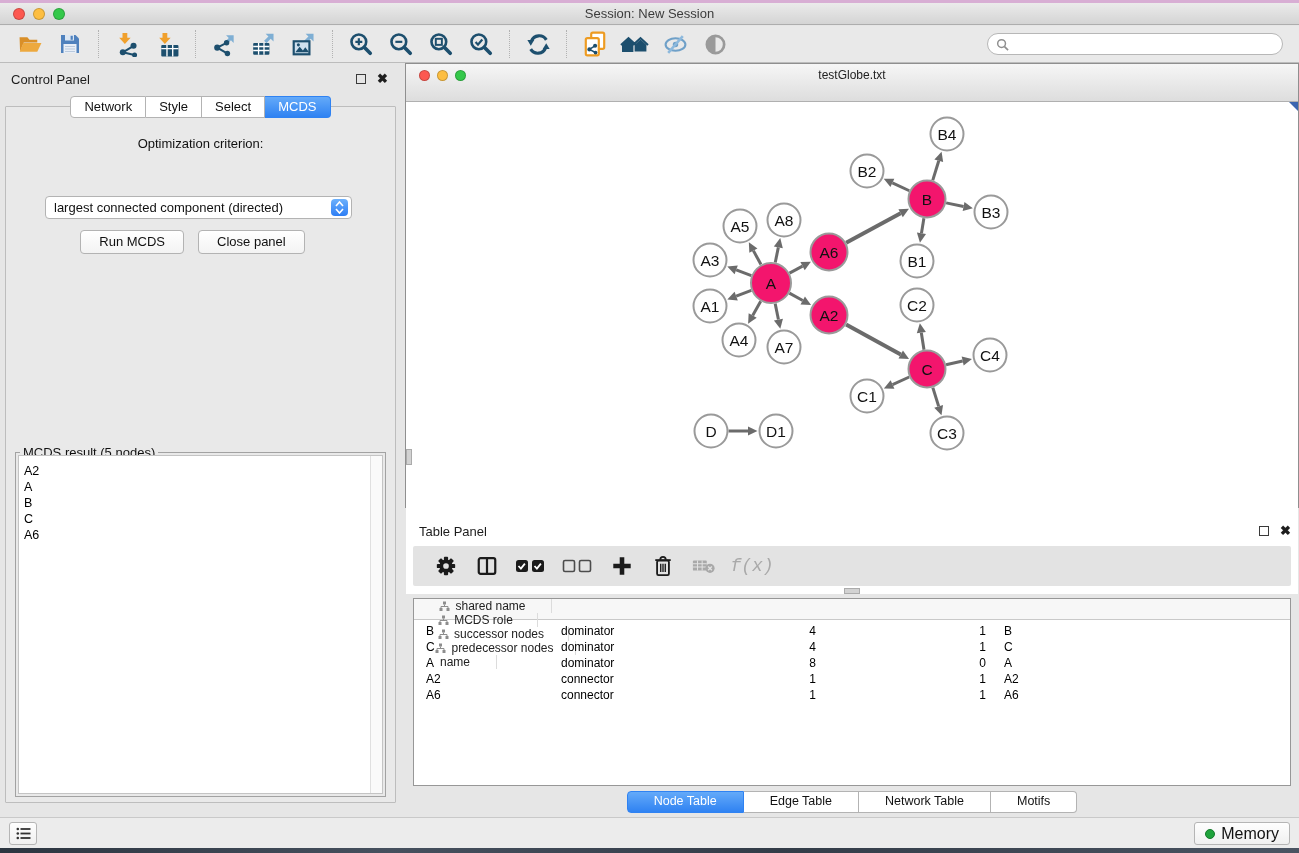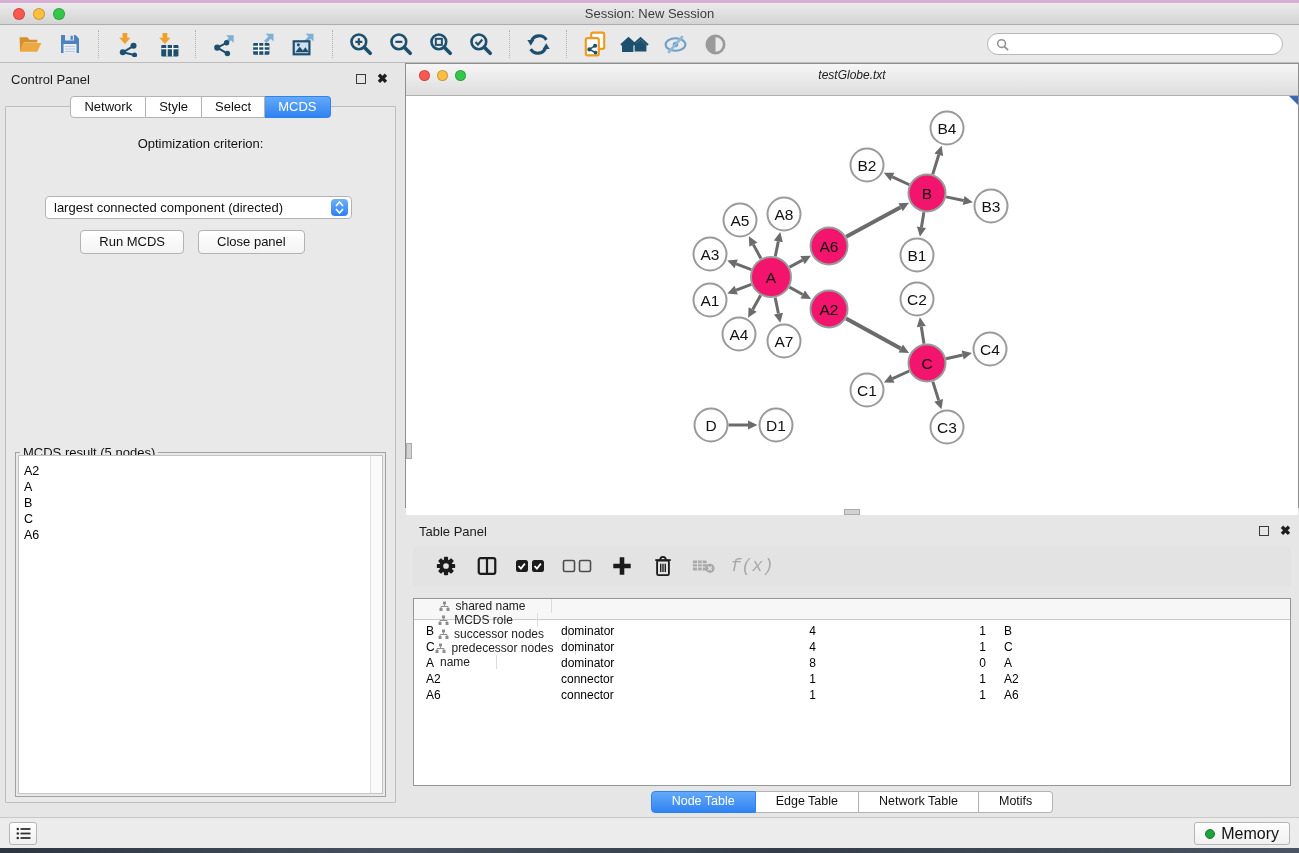--- a/index.html
+++ b/index.html
@@ -51,25 +51,25 @@
     border:1px solid #a2a2a2; }
   .result-legend { position:absolute; top:-8px; left:4px; background:#e9e9e9; padding:0 3px;
     font-size:13px; color:#111; }
   .result-list { position:absolute; inset:2px; background:#fff; border:1px solid #c4c4c4; padding-top:7px; overflow:hidden; }
   .result-item { font-size:12.5px; color:#000; padding-left:5px; line-height:16px; }
   .result-scroll { position:absolute; top:0; bottom:0; right:0; width:12px; background:#fafafa; border-left:1px solid #e0e0e0; }
 
   
   .net-window { position:absolute; left:405px; top:63px; width:894px; height:445px;
     border:1px solid #8f8f8f; background:#fff; }
-  .net-titlebar { height:32px; background:linear-gradient(#f6f6f6,#dddddd); border-bottom:1px solid #b0b0b0; position:relative;font-style:italic; }
+  .net-titlebar { height:38px; background:linear-gradient(#f6f6f6,#dddddd); border-bottom:1px solid #b0b0b0; position:relative; }
   .net-titlebar .title { text-align:center; line-height:23px; font-size:12px; color:#222; }
   .net-lights { position:absolute; left:13px; top:6px; display:flex; gap:7px; }
   .net-lights .light { width:11px; height:11px; }
-  .net-canvas { position:relative; width:100%; height:419px; background:#fff; overflow:hidden; }
+  .net-canvas { position:relative; width:100%; height:492px; background:#fff; overflow:hidden; }
   .corner-tri { position:absolute; top:0; right:0; width:0; height:0;
     border-left:9px solid transparent; border-top:9px solid #3c66b0; }
   .vthumb { position:absolute; left:0; top:347px; width:6px; height:16px; background:#d2d2d2; border:1px solid #ababab; }
   .hthumb { position:absolute; bottom:0; left:438px; width:16px; height:6px; background:#d2d2d2; border:1px solid #ababab; }
 
   
   .table-panel { position:absolute; left:405px; top:520px; width:894px; height:297px; }
   .tp-toolbar { position:absolute; left:8px; right:8px; top:26px; height:40px; background:#e3e3e3;
     border-radius:2px; display:flex; align-items:center; padding-left:18px; gap:11px; }
   .tp-btn { width:30px; height:28px; display:flex; align-items:center; justify-content:center; }
@@ -81,21 +81,21 @@
     border-right:1px solid #dcdcdc; }
   .th.filler { flex:1; border-right:none; }
   .tr { display:flex; height:16px; align-items:center; }
   .td { font-size:12px; color:#000; line-height:16px; white-space:nowrap; }
   .col0{width:138px;} .col1{width:124px;} .col2{width:155px;} .col3{width:162px;} .col4{width:83px;}
   .td.col0{padding-left:12px;} .td.col1{padding-left:9px;}
   .td.col2{text-align:right;padding-right:15px;} .td.col3{text-align:right;padding-right:7px;}
   .td.col4{padding-left:11px;}
   .tbody { padding-top:3px; }
   .tp-tabs { position:absolute; bottom:4px; left:0; right:0; display:flex; justify-content:center; }
-  .tp-tabs .tab { font-size:12.5px; padding:2px 20px 3px; }
+  .tp-tabs .tab { font-size:12.5px; padding:2px 26px 3px; }
 
   
   .status-bar { position:absolute; left:0; right:0; top:817px; height:31px; background:#ececec; border-top:1px solid #c9c9c9; }
   .sb-left-btn { position:absolute; left:9px; top:4px; width:28px; height:23px;
     background:linear-gradient(#fefefe,#f0f0f0); border:1px solid #b5b5b5; border-radius:3px;
     display:flex; align-items:center; justify-content:center; }
   .memory-btn { position:absolute; right:9px; top:4px; height:23px; padding:0 10px;
     background:linear-gradient(#fefefe,#f0f0f0); border:1px solid #b5b5b5; border-radius:3px;
     display:flex; align-items:center; gap:6px; font-size:16px; color:#111; }
   .mem-dot { width:10px; height:10px; border-radius:50%; background:#1fa33c; border:1px solid #157a2c; }

